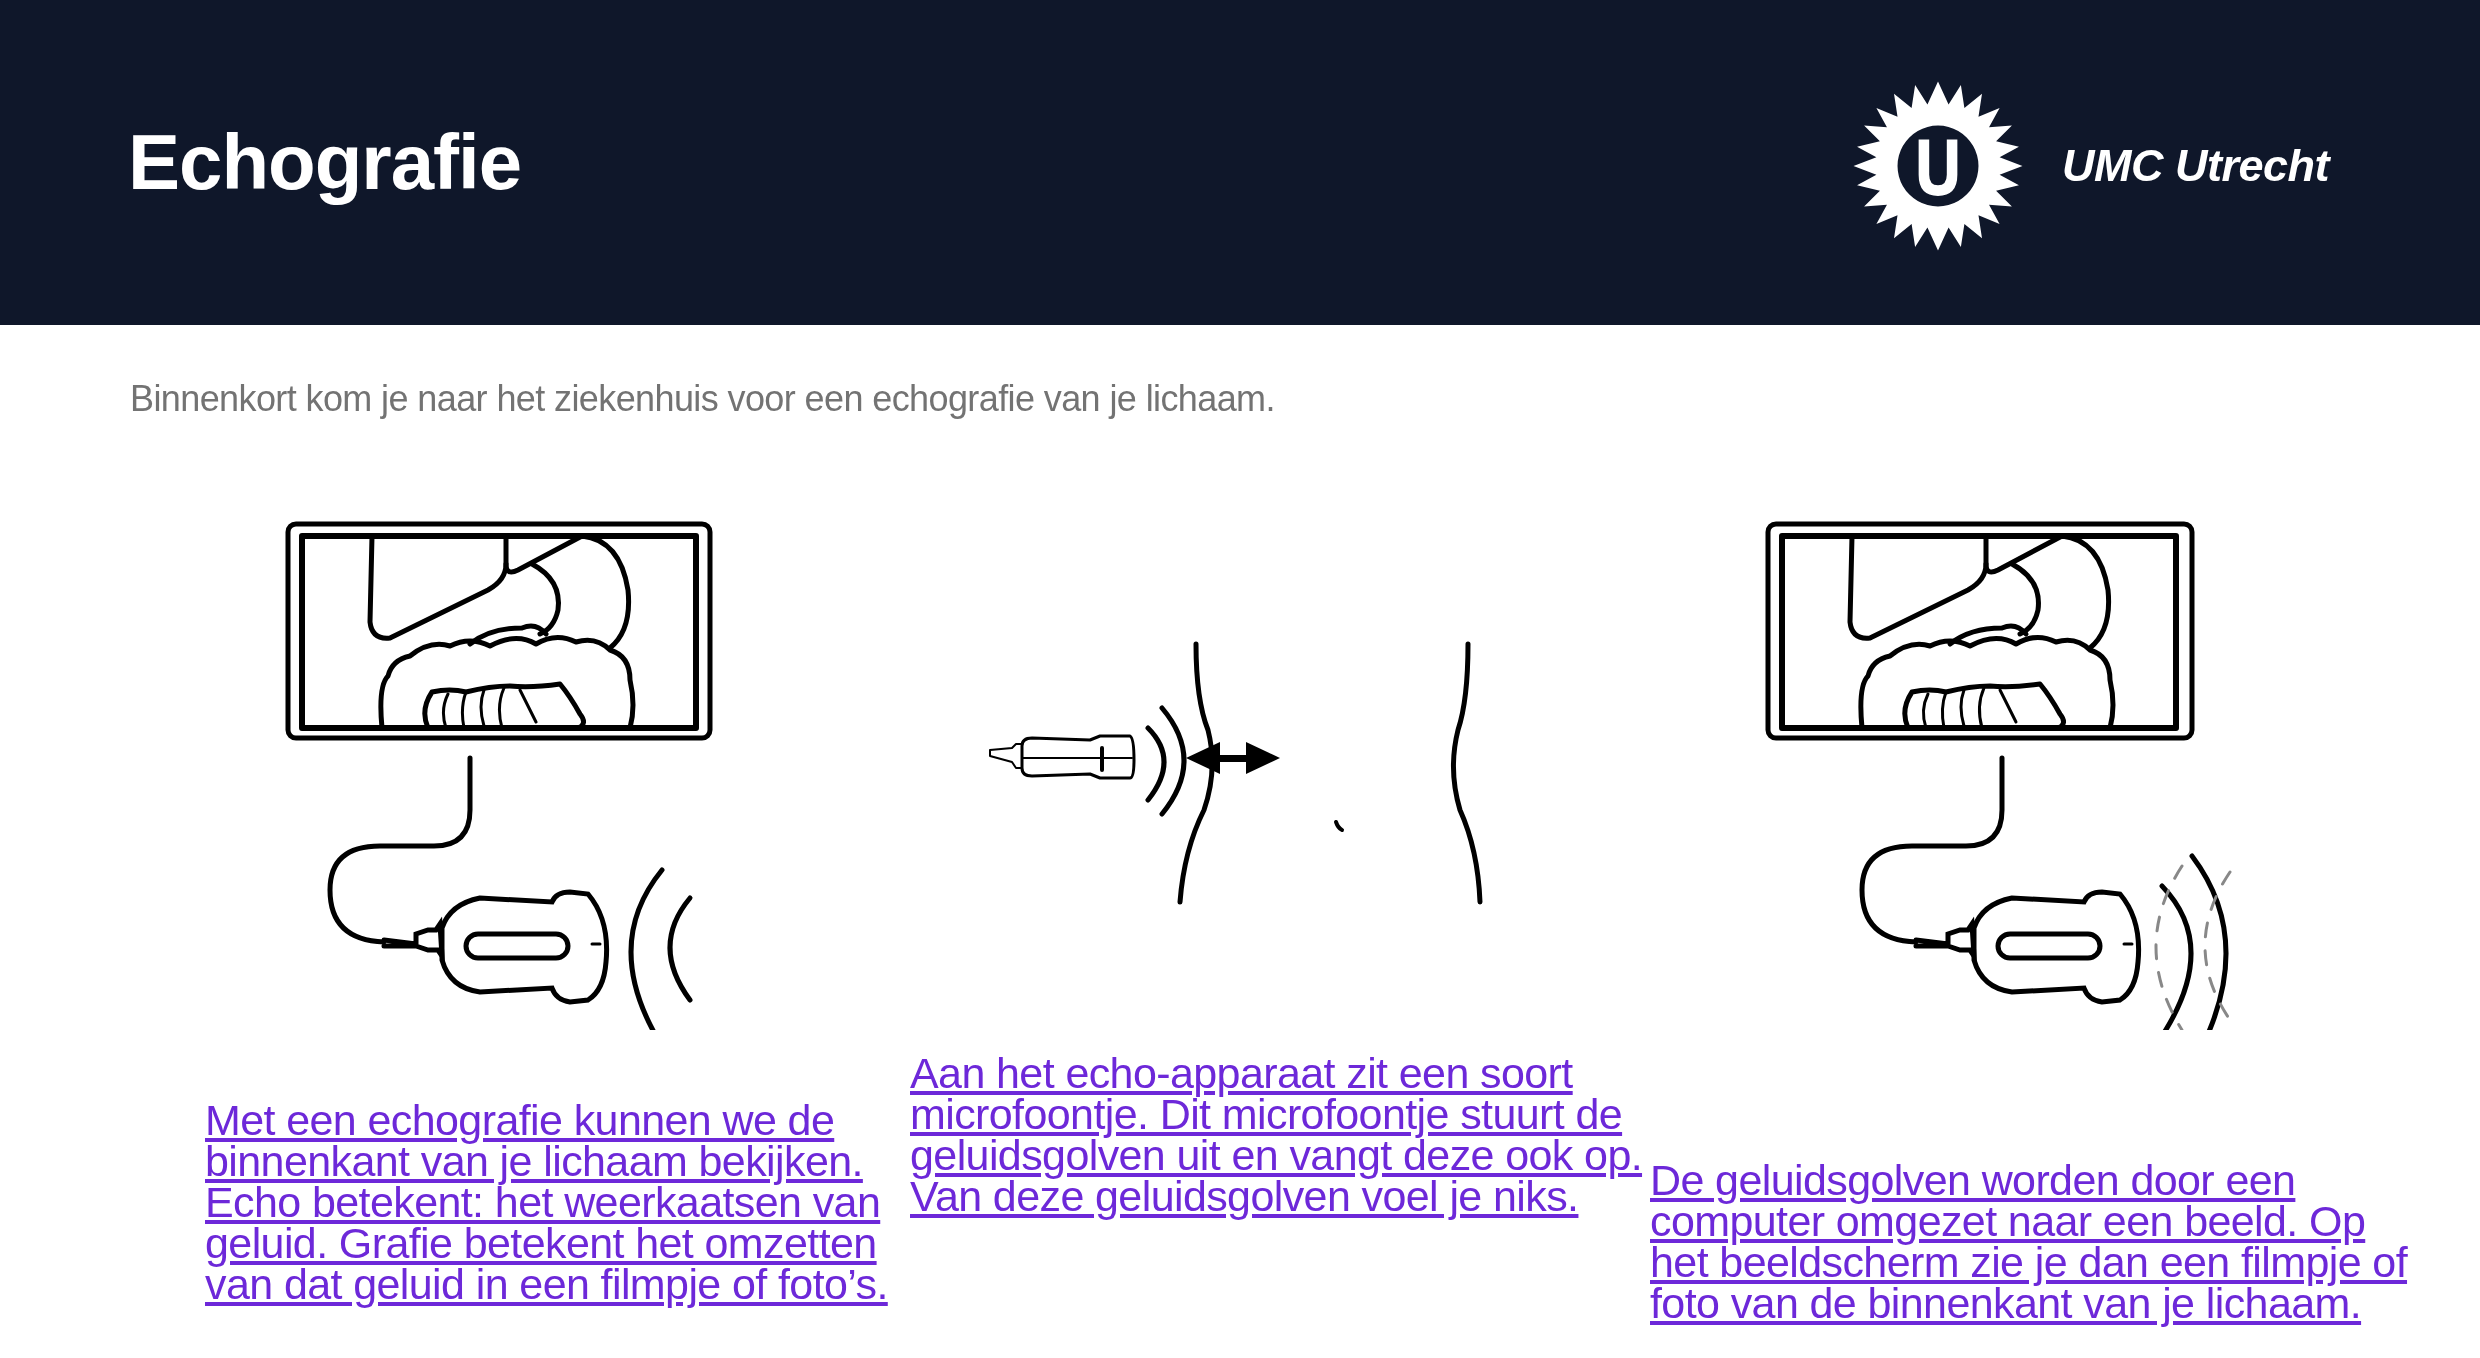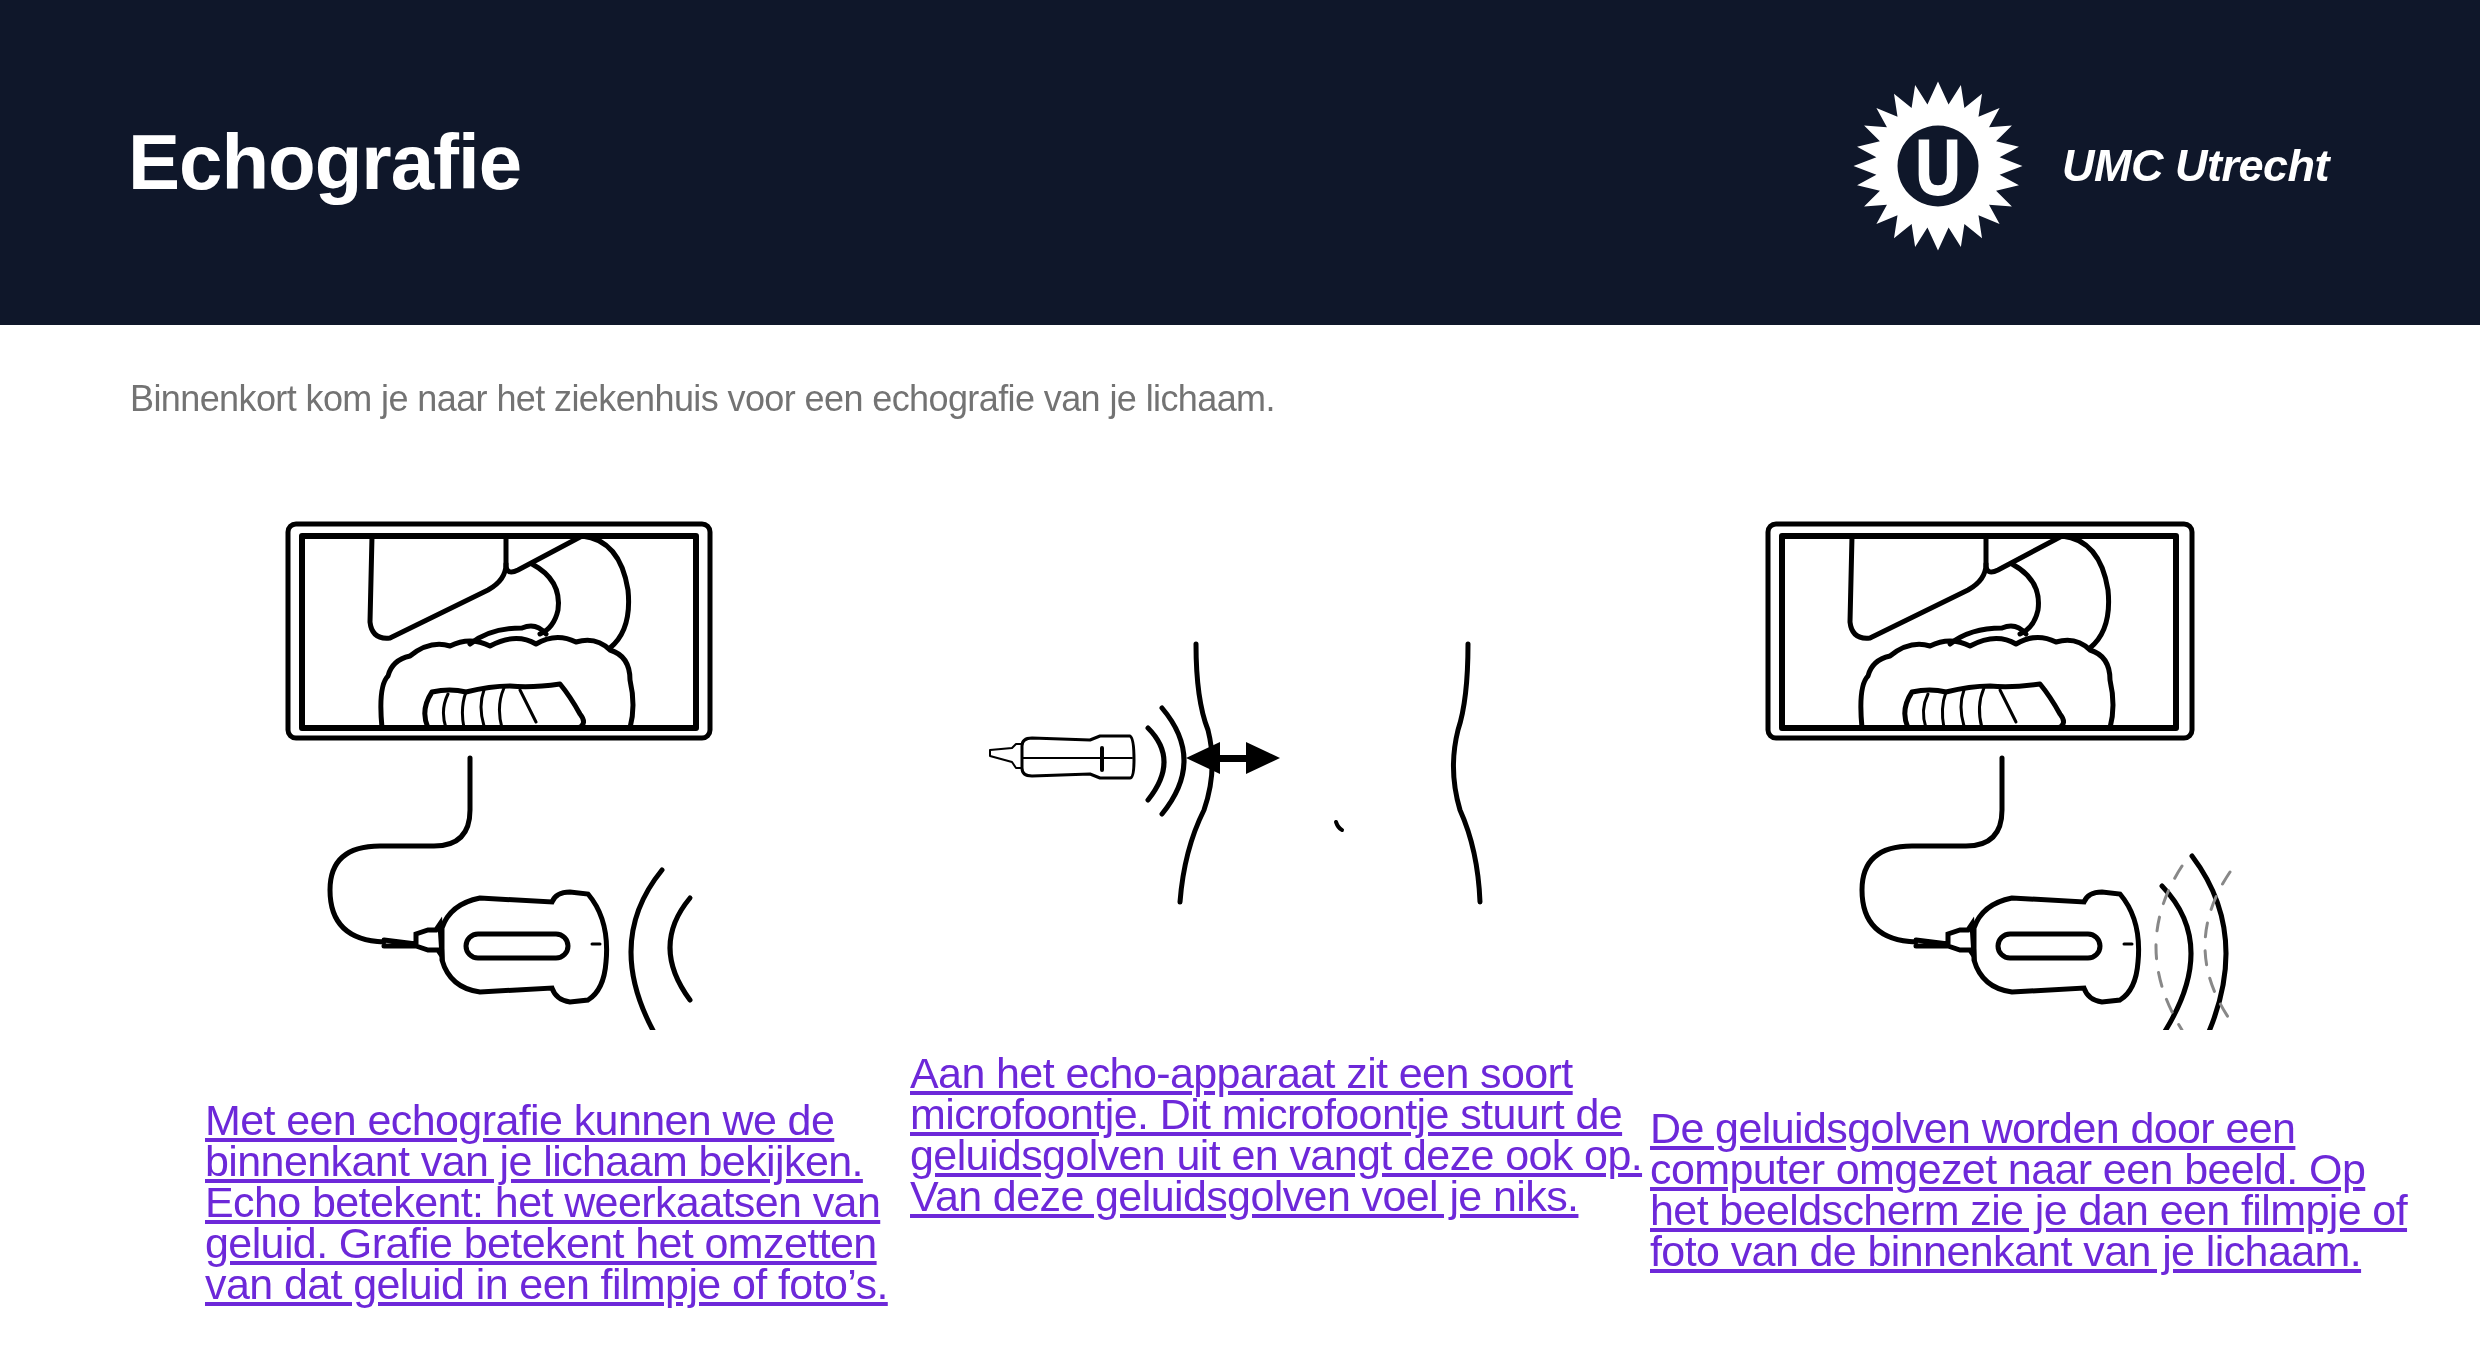--- a/index.html
+++ b/index.html
@@ -150,16 +150,16 @@
 
       <path d="M402 376 Q460 436 402 526"></path>
       <path d="M432 346 Q500 436 432 556"></path>
     </g>
     <g fill="none" stroke="#888" stroke-width="3" stroke-dasharray="14 14" stroke-linecap="round">
       <path d="M422 356 Q370 436 422 520"></path>
       <path d="M470 362 Q420 436 470 510"></path>
     </g>
   </svg>
 </div>
-<div class="caption" style="left:1650px; top:1108px;">De geluidsgolven worden door een
+<div class="caption" style="left:1650px; top:1160px;">De geluidsgolven worden door een
 computer omgezet naar een beeld. Op
 het beeldscherm zie je dan een filmpje of
 foto van de binnenkant van je lichaam.</div>
 
 </body></html>

